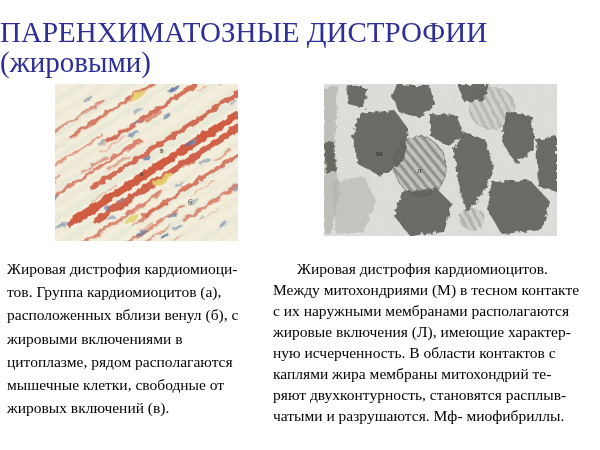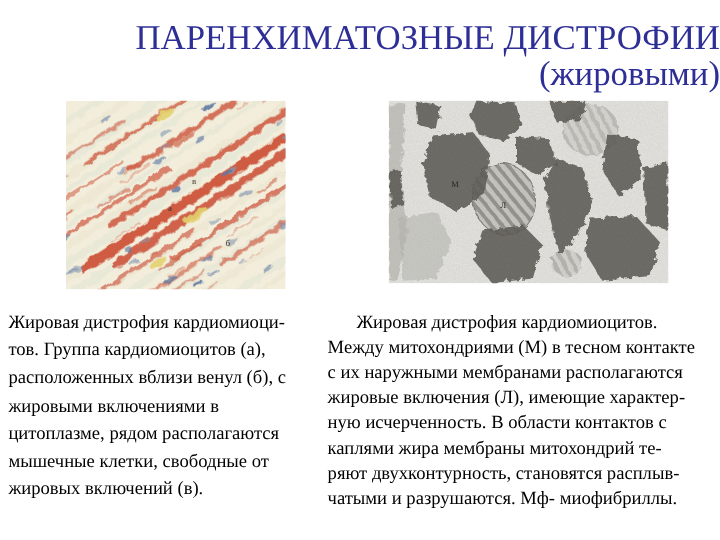--- a/index.html
+++ b/index.html
@@ -1,20 +1,20 @@
 <!DOCTYPE html>
 <html><head>
 <meta charset="utf-8">
 <style>
   html,body{margin:0;padding:0;}
   body{width:600px;height:450px;background:#ffffff;overflow:hidden;
        font-family:"Liberation Serif","DejaVu Serif",serif;}
   .slide{position:relative;width:600px;height:450px;background:#ffffff;}
   .title{position:absolute;left:0;right:0;top:17px;margin:0;
-         text-align:right;font-weight:normal;
+         text-align:left;font-weight:normal;
          font-size:29px;line-height:30px;color:#2e2f96;
          font-family:"Liberation Serif","DejaVu Serif",serif;}
   .fig{position:absolute;display:block;}
   .fig-left{left:55px;top:84px;}
   .fig-right{left:324px;top:84px;}
   .caption{position:absolute;margin:0;color:#000;
            font-family:"Liberation Serif","DejaVu Serif",serif;
            white-space:pre-line;}
   .caption-left{left:7px;top:257px;width:254px;
                 font-size:15.5px;line-height:23.2px;}

